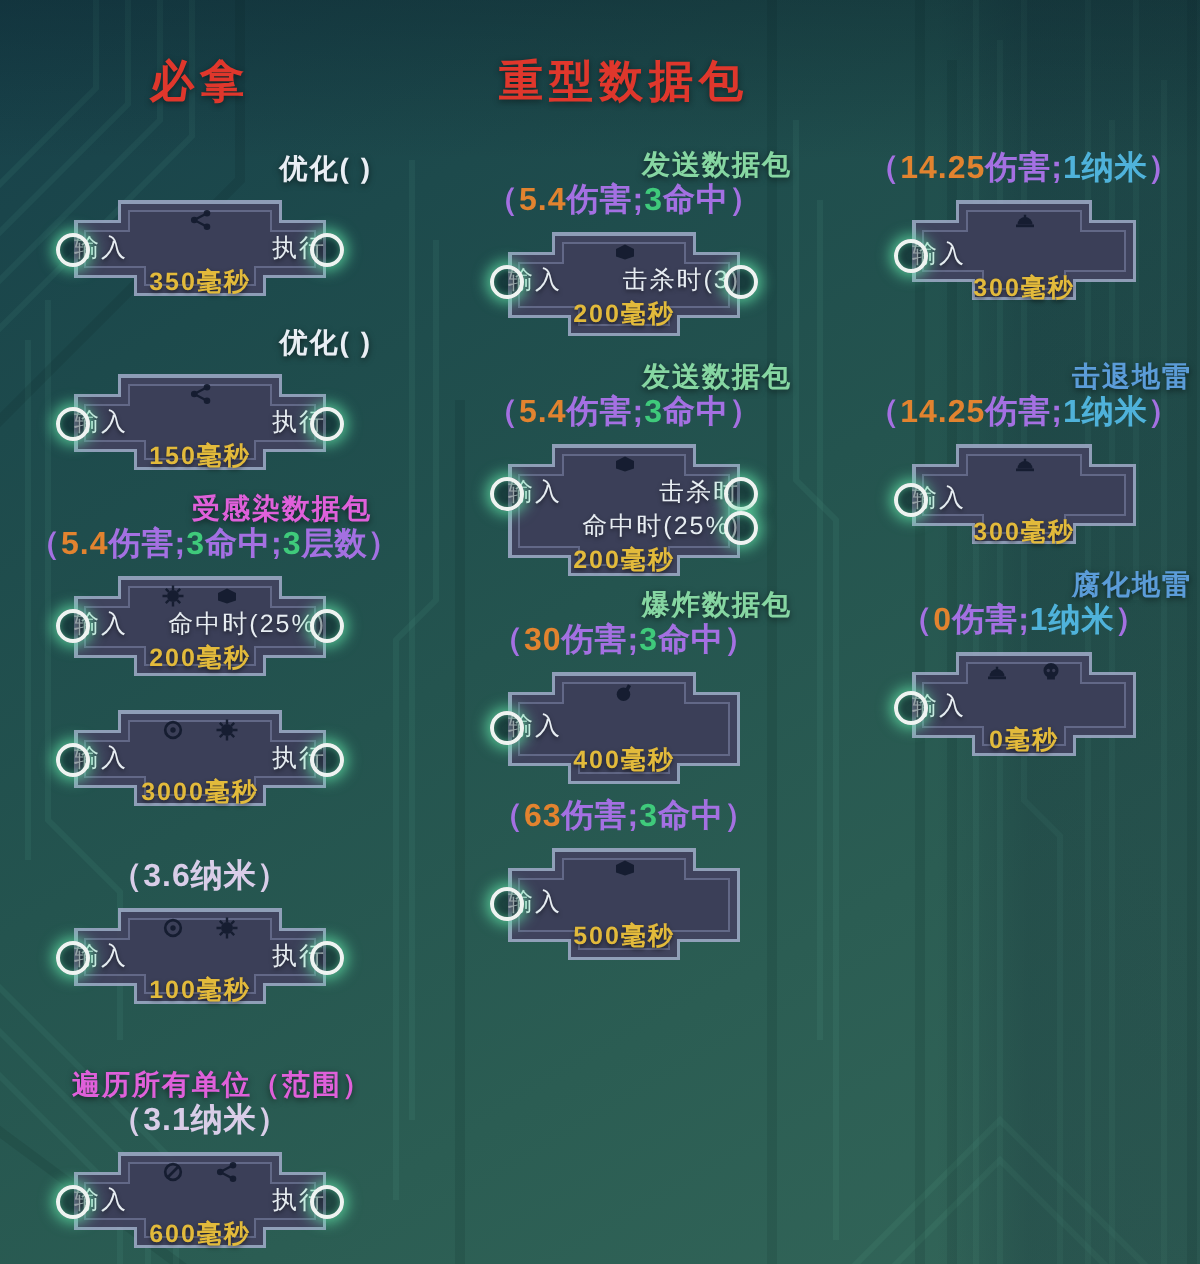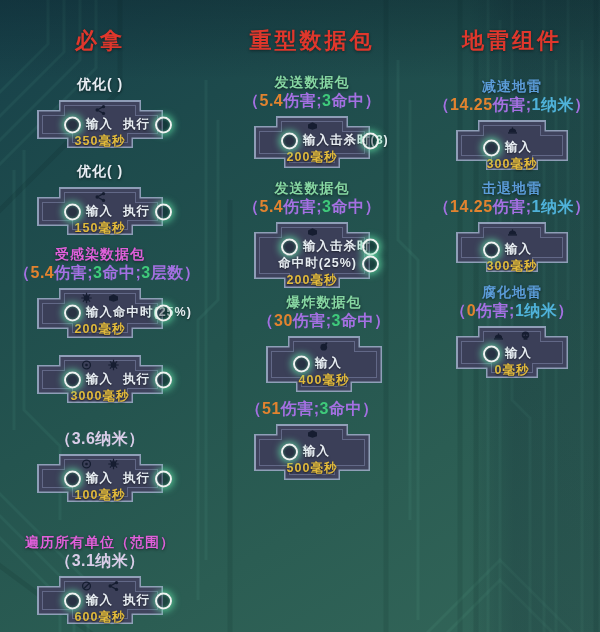--- a/index.html
+++ b/index.html
@@ -20,47 +20,47 @@
 
   .unit{position:absolute;text-align:center;}
   #u-l1{left:14px;top:74px;width:172px}
   #u-l2{left:14px;top:161px;width:172px}
   #u-l3{left:14px;top:244px;width:172px}
   #u-l4{left:14px;top:349px;width:172px}
   #u-l5{left:14px;top:430px;width:172px}
   #u-l6{left:14px;top:532px;width:172px}
   #u-m1{left:228px;top:72px;width:168px}
   #u-m2{left:228px;top:178px;width:168px}
-  #u-m3{left:240px;top:292px;width:168px}
+  #u-m3{left:228px;top:292px;width:168px}
   #u-m4{left:228px;top:400px;width:168px}
   #u-r1{left:428px;top:76px;width:168px}
   #u-r2{left:428px;top:178px;width:168px}
   #u-r3{left:428px;top:282px;width:168px}
 
   .u-title{font-size:14px;font-weight:700;letter-spacing:1px;line-height:20px;
-    text-shadow:0 1px 3px rgba(0,0,0,.55);white-space:nowrap;}
+    text-shadow:0 1px 3px rgba(0,0,0,.55);white-space:nowrap;text-align:right;}
   .t-white{color:#e9eef4}.t-pink{color:#df60da}.t-green{color:#86d6a2}.t-blue{color:#5b9cd8}
   .sub{font-size:16px;font-weight:700;line-height:18px;letter-spacing:.5px;white-space:nowrap;}
   .sub .p{color:#a470e2}.sub .o{color:#e2832f}.sub .g{color:#3fca7b}.sub .c{color:#4fb2da}.sub .w{color:#d9cde8}
 
   .card{position:relative;margin:6px auto 0;
     --shape:polygon(0 10px,22px 10px,22px 0,calc(100% - 22px) 0,calc(100% - 22px) 10px,100% 10px,
       100% calc(100% - 9px),calc(100% - 30px) calc(100% - 9px),calc(100% - 30px) 100%,
       30px 100%,30px calc(100% - 9px),0 calc(100% - 9px));}
   .col1 .card{width:126px}.col2 .card{width:116px}.col3 .card{width:112px}
   .h48{height:48px}.h50{height:50px}.h52{height:52px}.h56{height:56px}.h66{height:66px}
   .edge{position:absolute;inset:0;background:#a2abca;clip-path:var(--shape);opacity:.85}
   .fill{position:absolute;inset:1.5px;background:rgba(58,62,87,.94);clip-path:var(--shape);}
   .innl{position:absolute;inset:5px;background:rgba(155,165,205,.38);clip-path:var(--shape);}
   .innf{position:absolute;inset:6px;background:rgba(58,62,87,.97);clip-path:var(--shape);}
   .cc{position:absolute;inset:0;display:flex;flex-direction:column;padding:2px 0 0;}
   .icons{height:13px;margin-top:2px;display:flex;justify-content:center;align-items:center;gap:14px;}
   .icons svg{width:13px;height:12px;fill:#131b2e;opacity:.92}
-  .prow{position:relative;display:flex;align-items:center;height:19px;padding:0 13px;
-    color:#e7edf2;font-size:12.5px;font-weight:700;letter-spacing:1px;white-space:nowrap;margin-left:36px;}
+  .prow{position:relative;display:flex;align-items:center;height:19px;padding:0 0;
+    color:#e7edf2;font-size:12.5px;font-weight:400;letter-spacing:1px;white-space:nowrap;}
   .roomy .prow{margin-top:3px}
   .lbl{text-shadow:0 1px 2px rgba(0,0,0,.5)}
   .lbl.right{margin-left:auto}
   .prow.only-right{justify-content:flex-end;height:17px;}
   .port{position:absolute;top:50%;transform:translateY(-50%);width:13px;height:13px;border-radius:50%;
     border:2.5px solid #eef4f1;background:rgba(10,26,32,.35);
     box-shadow:0 0 7px 2px rgba(96,226,166,.75),inset 0 0 3px rgba(96,226,166,.5);}
   .port.pl{left:-9px}.port.pr{right:-9px}
   .dur{margin-top:auto;padding-bottom:4px;text-align:center;color:#e2ba3b;
     font-size:12.5px;font-weight:700;letter-spacing:1px;text-shadow:0 1px 2px rgba(0,0,0,.55);}
@@ -103,21 +103,20 @@
       <path d="M460 -8 V640"></path>
         <path d="M476 30 V632"></path>
         <path d="M596 -8 V640"></path>
     </g>
   </svg>
   <div class="band"></div>
   <div class="topshade"></div>
 
   <div class="header" id="h1">必拿</div>
   <div class="header" id="h2">重型数据包</div>
-  <div class="header" id="h3">地雷组件</div>
 
   <div class="unit col1" id="u-l1">
     <div class="u-title t-white">优化( )</div>
     <div class="card h48">
       <div class="edge"></div>
         <div class="fill"></div>
         <div class="innl"></div>
         <div class="innf"></div>
       <div class="cc">
         <div class="icons">
@@ -369,21 +368,21 @@
           <span class="port pl"></span>
           <span class="lbl">输入</span>
         </div>
         <div class="dur">400毫秒</div>
       </div>
     </div>
   </div>
 
   <div class="unit col2" id="u-m4">
     <div class="sub">
-      <span class="p">（</span><span class="o">51</span><span class="p">伤害;</span><span class="g">3</span><span class="p">命中）</span>
+      <span class="p">（</span><span class="o">63</span><span class="p">伤害;</span><span class="g">3</span><span class="p">命中）</span>
     </div>
     <div class="card h56 roomy">
       <div class="edge"></div>
         <div class="fill"></div>
         <div class="innl"></div>
         <div class="innf"></div>
       <div class="cc">
         <div class="icons">
           <svg viewBox="0 0 16 16">
               <path d="M2 6 L8 3 L14 6 L14 11 L8 13 L2 11 Z"></path>
@@ -392,21 +391,20 @@
         <div class="prow">
           <span class="port pl"></span>
           <span class="lbl">输入</span>
         </div>
         <div class="dur">500毫秒</div>
       </div>
     </div>
   </div>
 
   <div class="unit col3" id="u-r1">
-    <div class="u-title t-blue">减速地雷</div>
     <div class="sub">
       <span class="p">（</span><span class="o">14.25</span><span class="p">伤害;</span><span class="c">1纳米</span><span class="p">）</span>
     </div>
     <div class="card h50 roomy">
       <div class="edge"></div>
         <div class="fill"></div>
         <div class="innl"></div>
         <div class="innf"></div>
       <div class="cc">
         <div class="icons">

